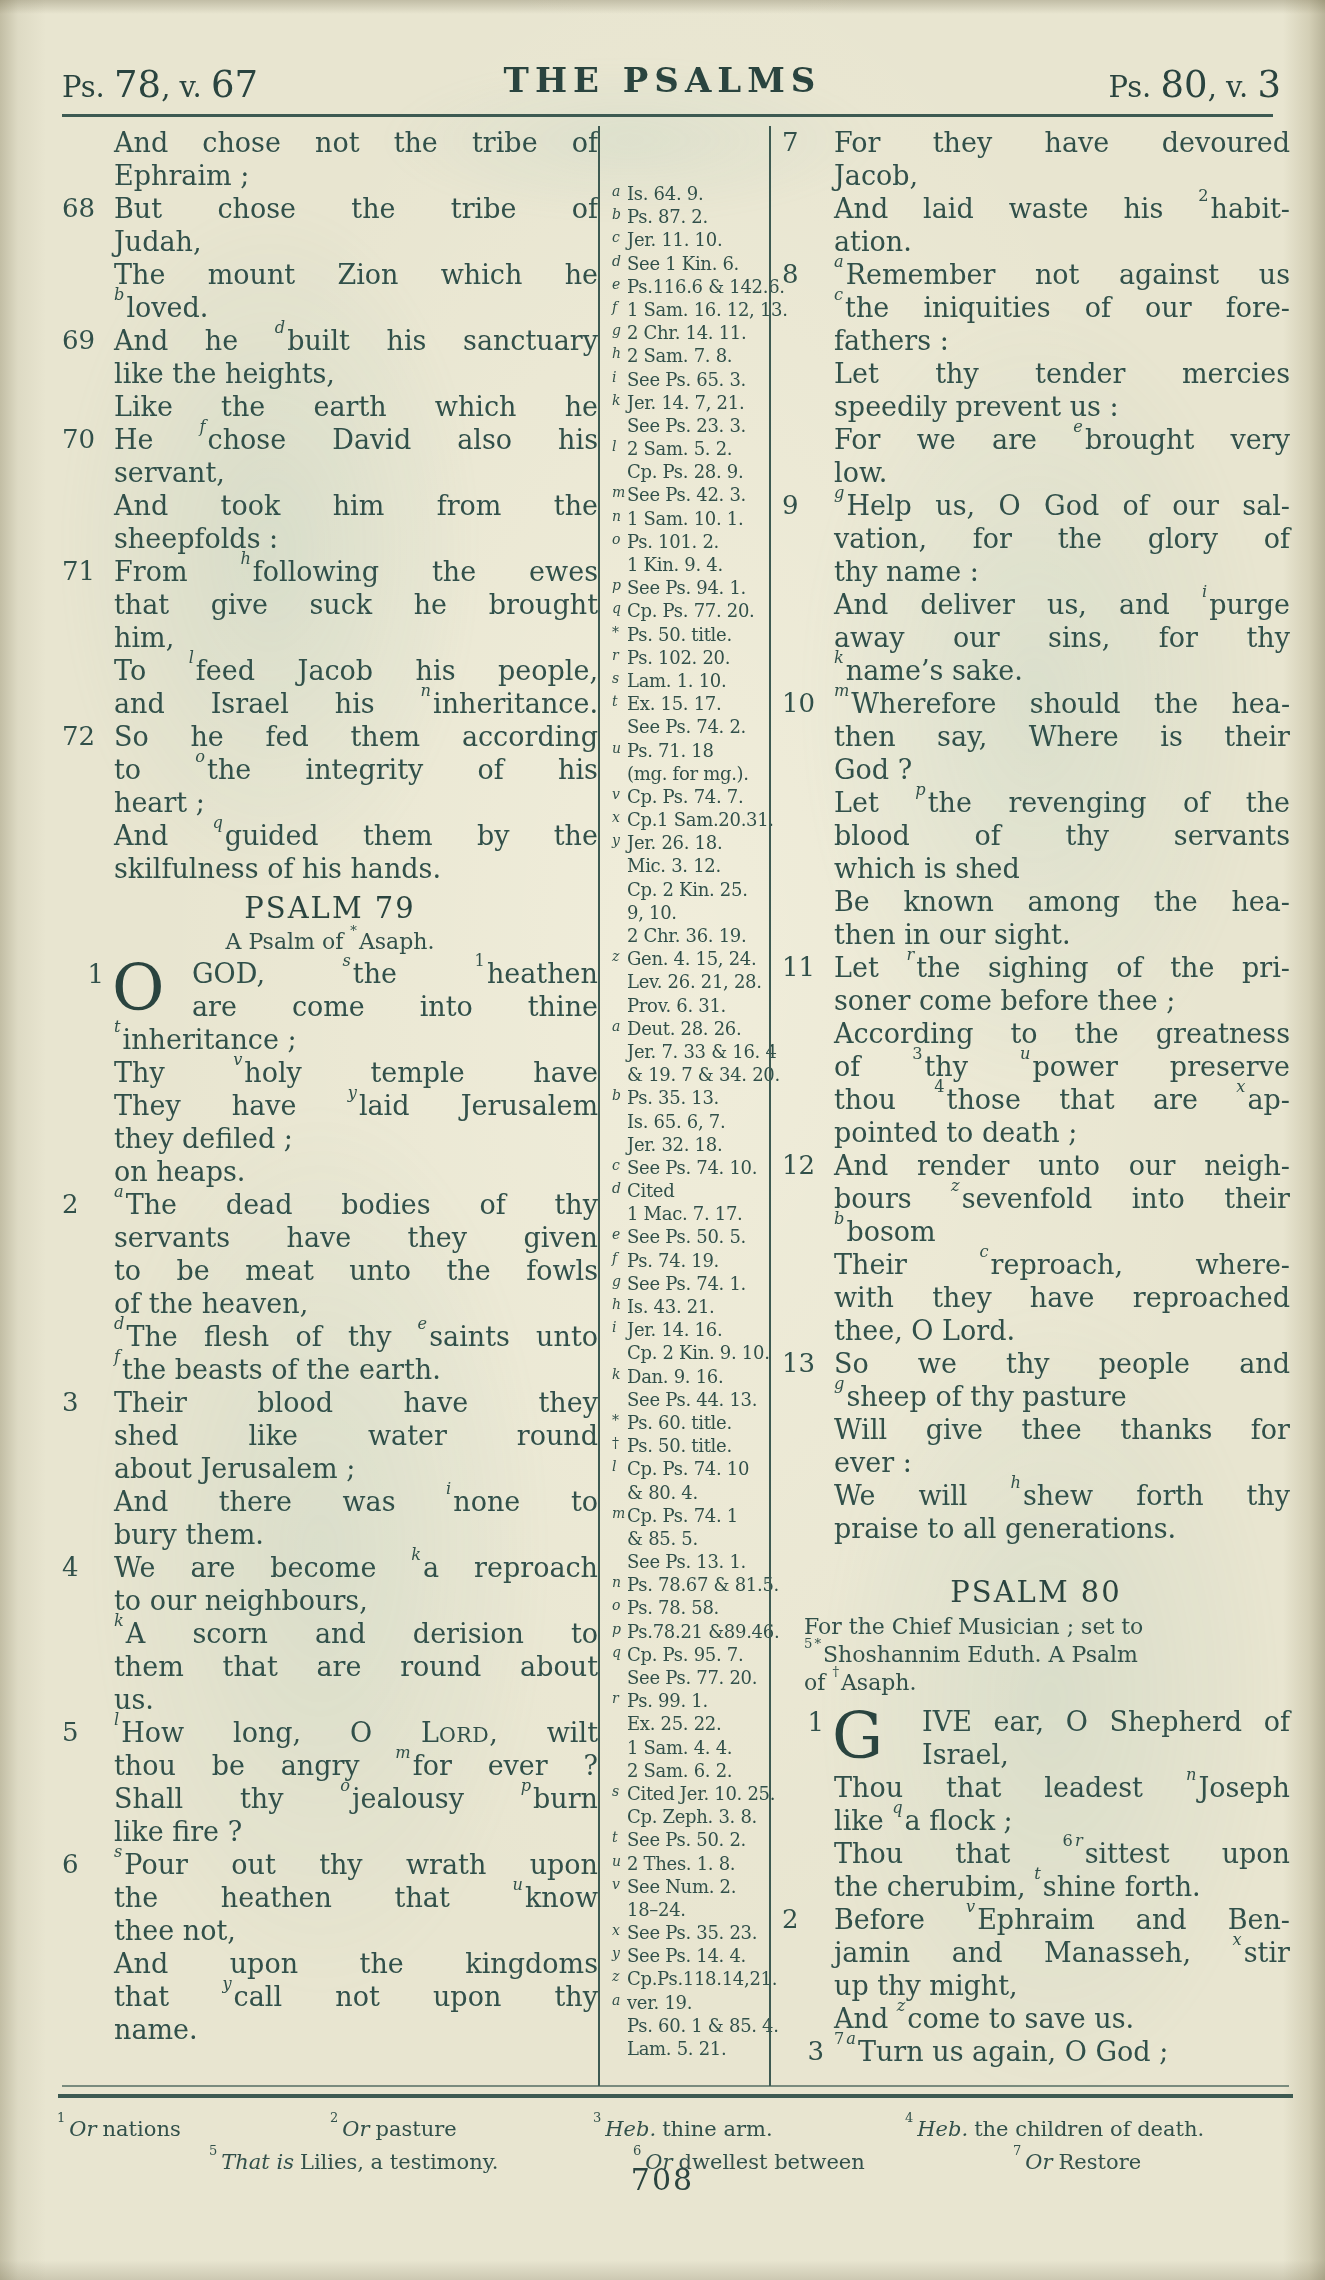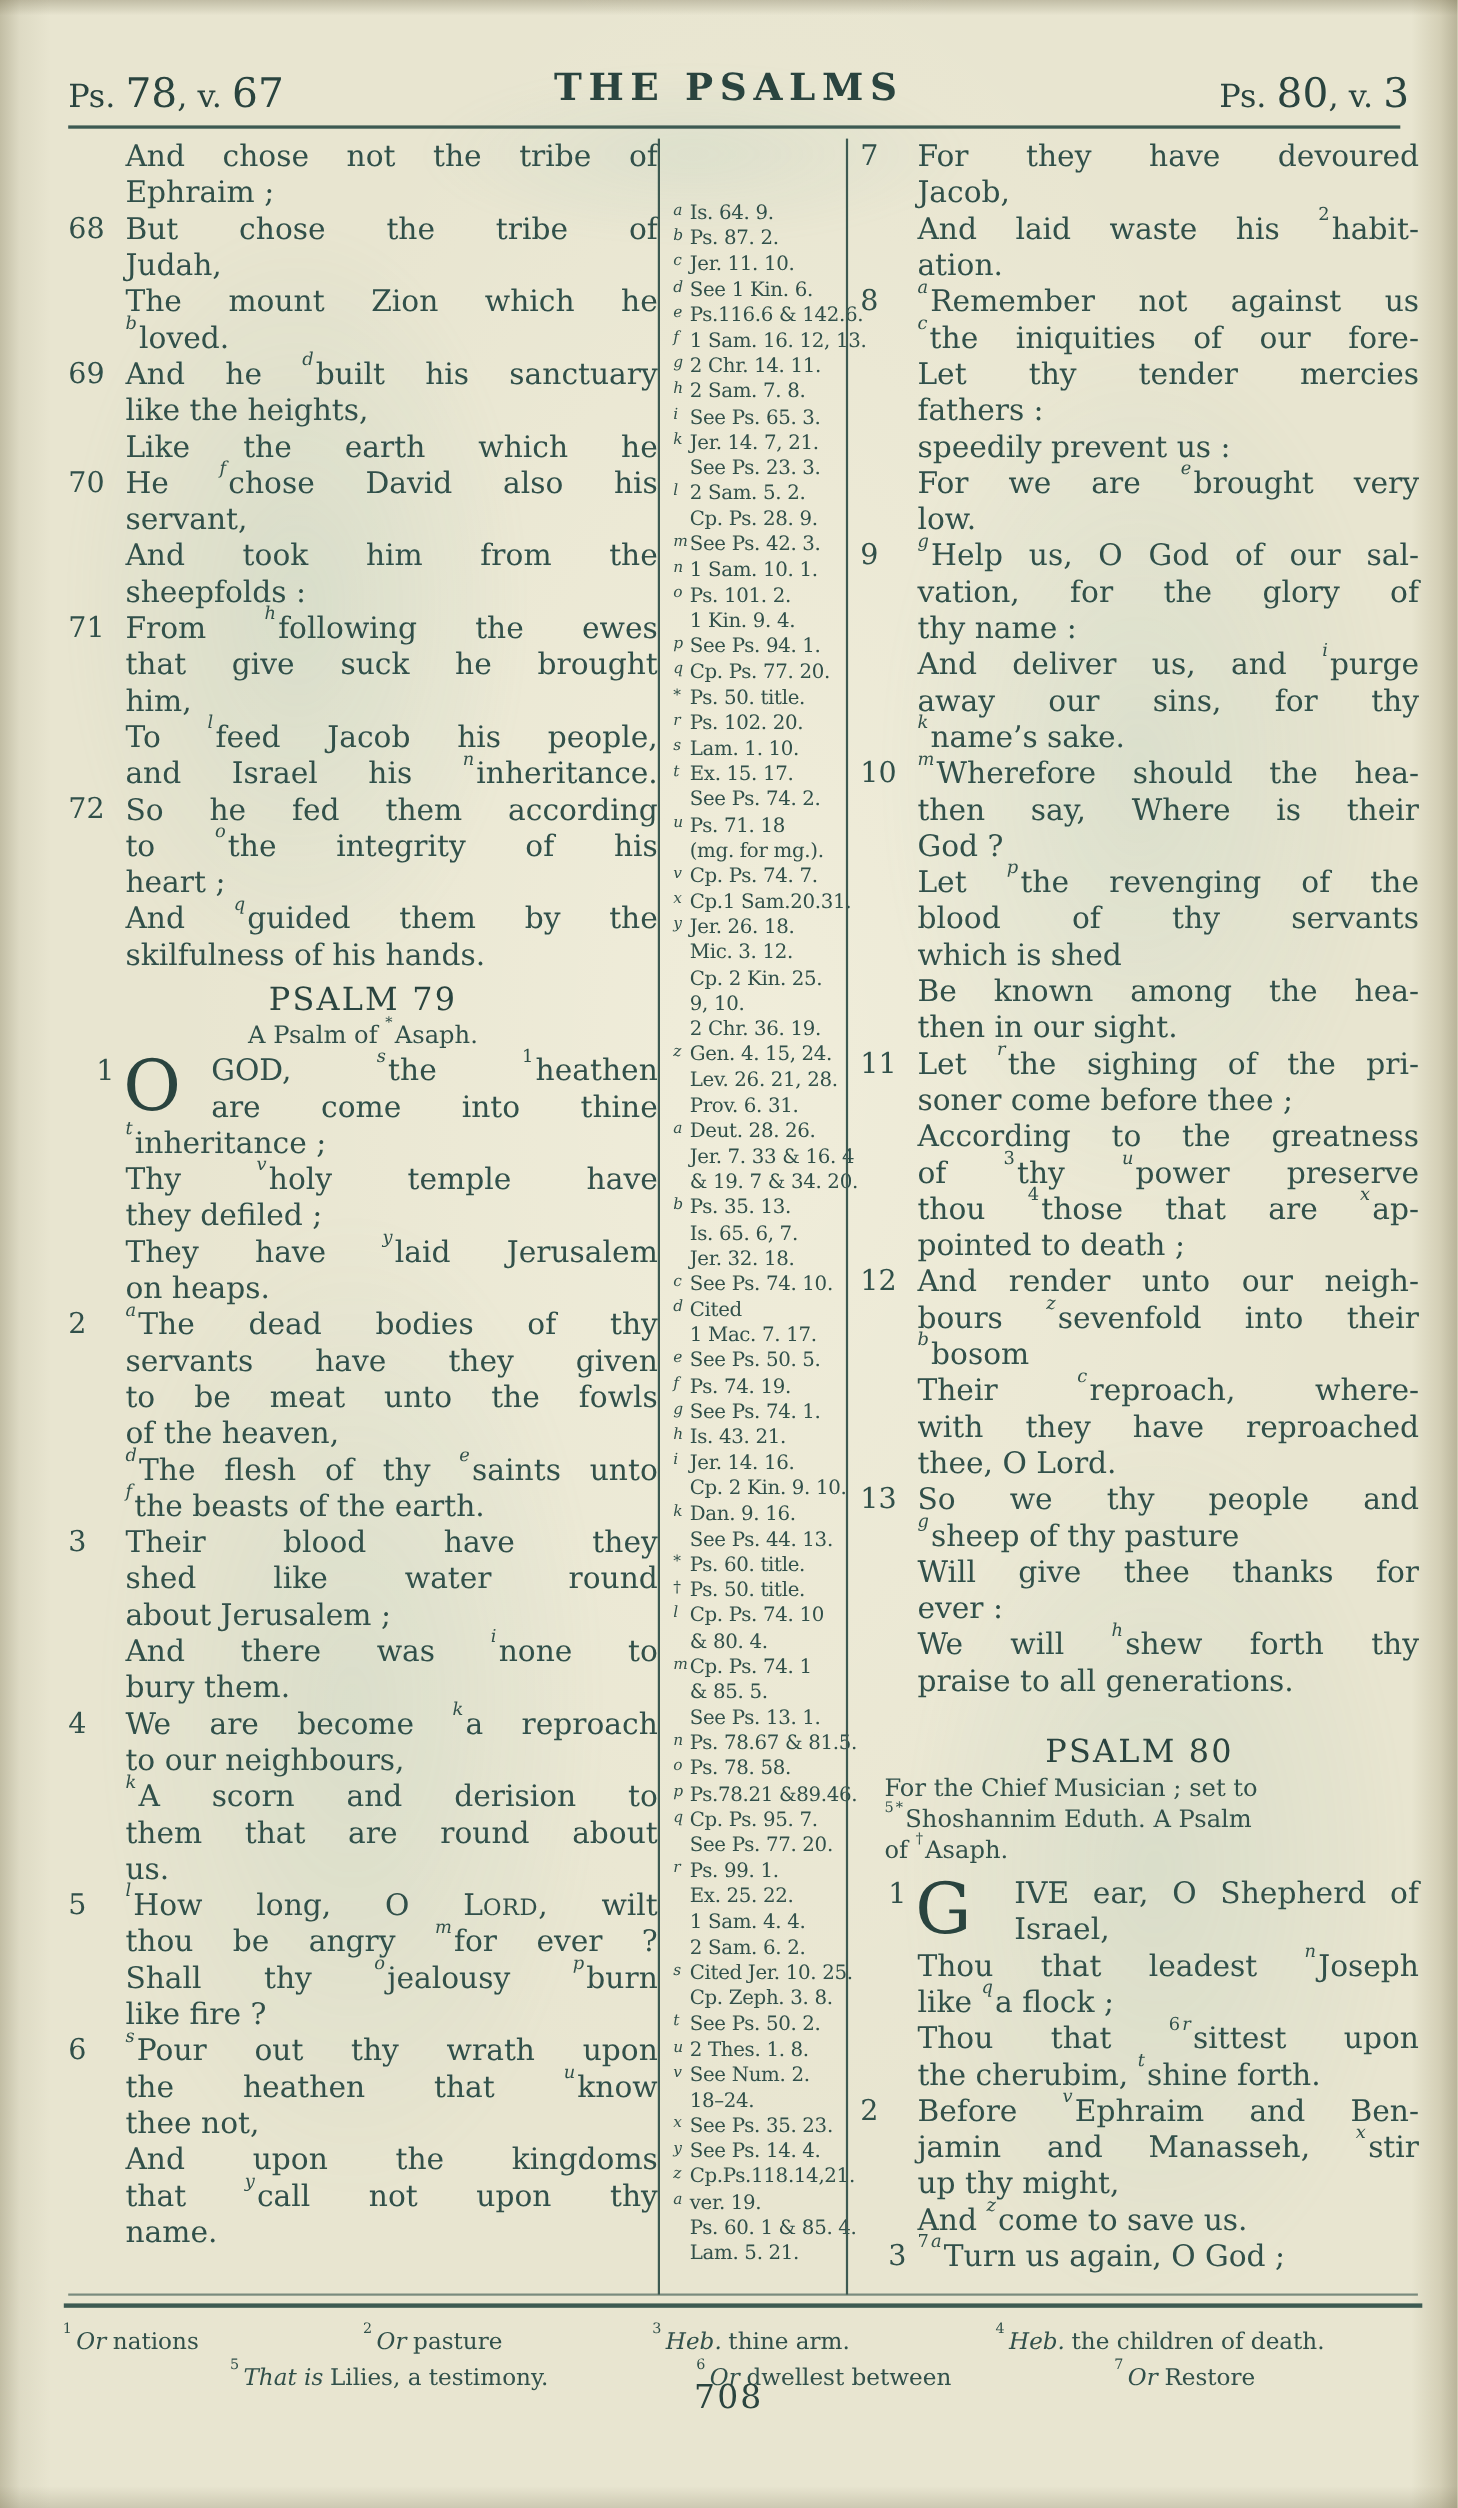--- a/index.html
+++ b/index.html
@@ -115,22 +115,22 @@
     <div class="psalm-heading">PSALM 79</div>
     <div class="psalm-subtitle">A Psalm of <sup class="rn">*</sup>Asaph.</div>
     <div class="capblock" style="--capind: 78px;">
       <span class="vn">1</span>
       <span class="dropcap">O</span>
       <div class="tline j">GOD, <sup class="rl">s</sup>the <sup class="rn">1</sup>heathen</div>
       <div class="tline j">are come into thine</div>
     </div>
     <div class="tline"><span><sup class="rl">t</sup>inheritance ;</span></div>
     <div class="tline j"><span>Thy <sup class="rl">v</sup>holy temple have</span></div>
+    <div class="tline j"><span>They have <sup class="rl">y</sup>laid Jerusalem</span></div>
     <div class="tline"><span>they defiled ;</span></div>
-    <div class="tline j"><span>They have <sup class="rl">y</sup>laid Jerusalem</span></div>
     <div class="tline"><span>on heaps.</span></div>
     <div class="tline j"><span class="vn">2</span><span><sup class="rl">a</sup>The dead bodies of thy</span></div>
     <div class="tline j"><span>servants have they given</span></div>
     <div class="tline j"><span>to be meat unto the fowls</span></div>
     <div class="tline"><span>of the heaven,</span></div>
     <div class="tline j"><span><sup class="rl">d</sup>The flesh of thy <sup class="rl">e</sup>saints unto</span></div>
     <div class="tline"><span><sup class="rl">f</sup>the beasts of the earth.</span></div>
     <div class="tline j"><span class="vn">3</span><span>Their blood have they</span></div>
     <div class="tline j"><span>shed like water round</span></div>
     <div class="tline"><span>about Jerusalem ;</span></div>
@@ -237,22 +237,22 @@
     <div class="refline"><span>Lam. 5. 21.</span></div>
   </div>
 <div class="rule vr vr2"></div>
 <div class="col col-right" id="col-right">
     <div class="tline j"><span class="vn">7</span><span>For they have devoured</span></div>
     <div class="tline"><span>Jacob,</span></div>
     <div class="tline j"><span>And laid waste his <sup class="rn">2</sup>habit-</span></div>
     <div class="tline"><span>ation.</span></div>
     <div class="tline j"><span class="vn">8</span><span><sup class="rl">a</sup>Remember not against us</span></div>
     <div class="tline j"><span><sup class="rl">c</sup>the iniquities of our fore-</span></div>
+    <div class="tline"><span>fathers :</span></div>
     <div class="tline j"><span>Let thy tender mercies</span></div>
-    <div class="tline"><span>fathers :</span></div>
     <div class="tline"><span>speedily prevent us :</span></div>
     <div class="tline j"><span>For we are <sup class="rl">e</sup>brought very</span></div>
     <div class="tline"><span>low.</span></div>
     <div class="tline j"><span class="vn">9</span><span><sup class="rl">g</sup>Help us, O God of our sal-</span></div>
     <div class="tline j"><span>vation, for the glory of</span></div>
     <div class="tline"><span>thy name :</span></div>
     <div class="tline j"><span>And deliver us, and <sup class="rl">i</sup>purge</span></div>
     <div class="tline j"><span>away our sins, for thy</span></div>
     <div class="tline"><span><sup class="rl">k</sup>name’s sake.</span></div>
     <div class="tline j"><span class="vn">10</span><span><sup class="rl">m</sup>Wherefore should the hea-</span></div>

